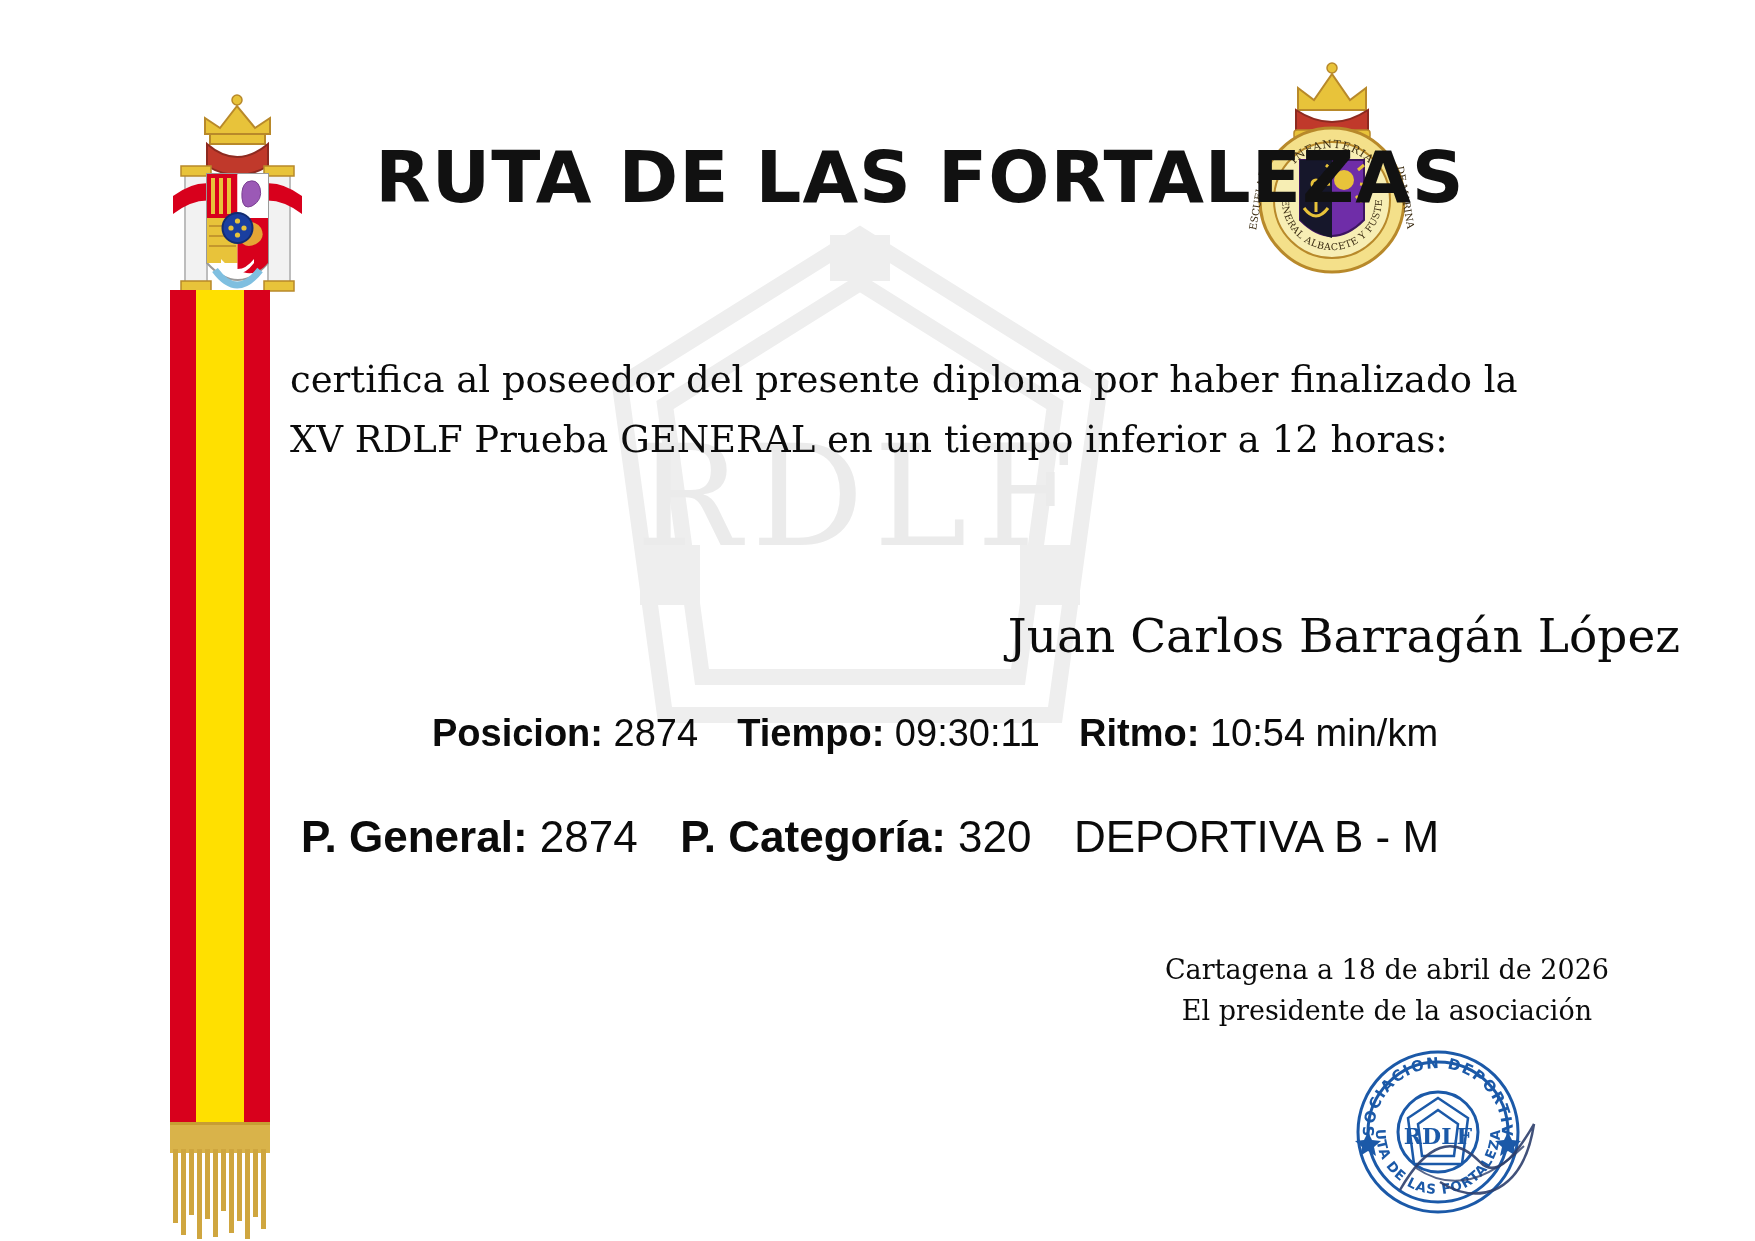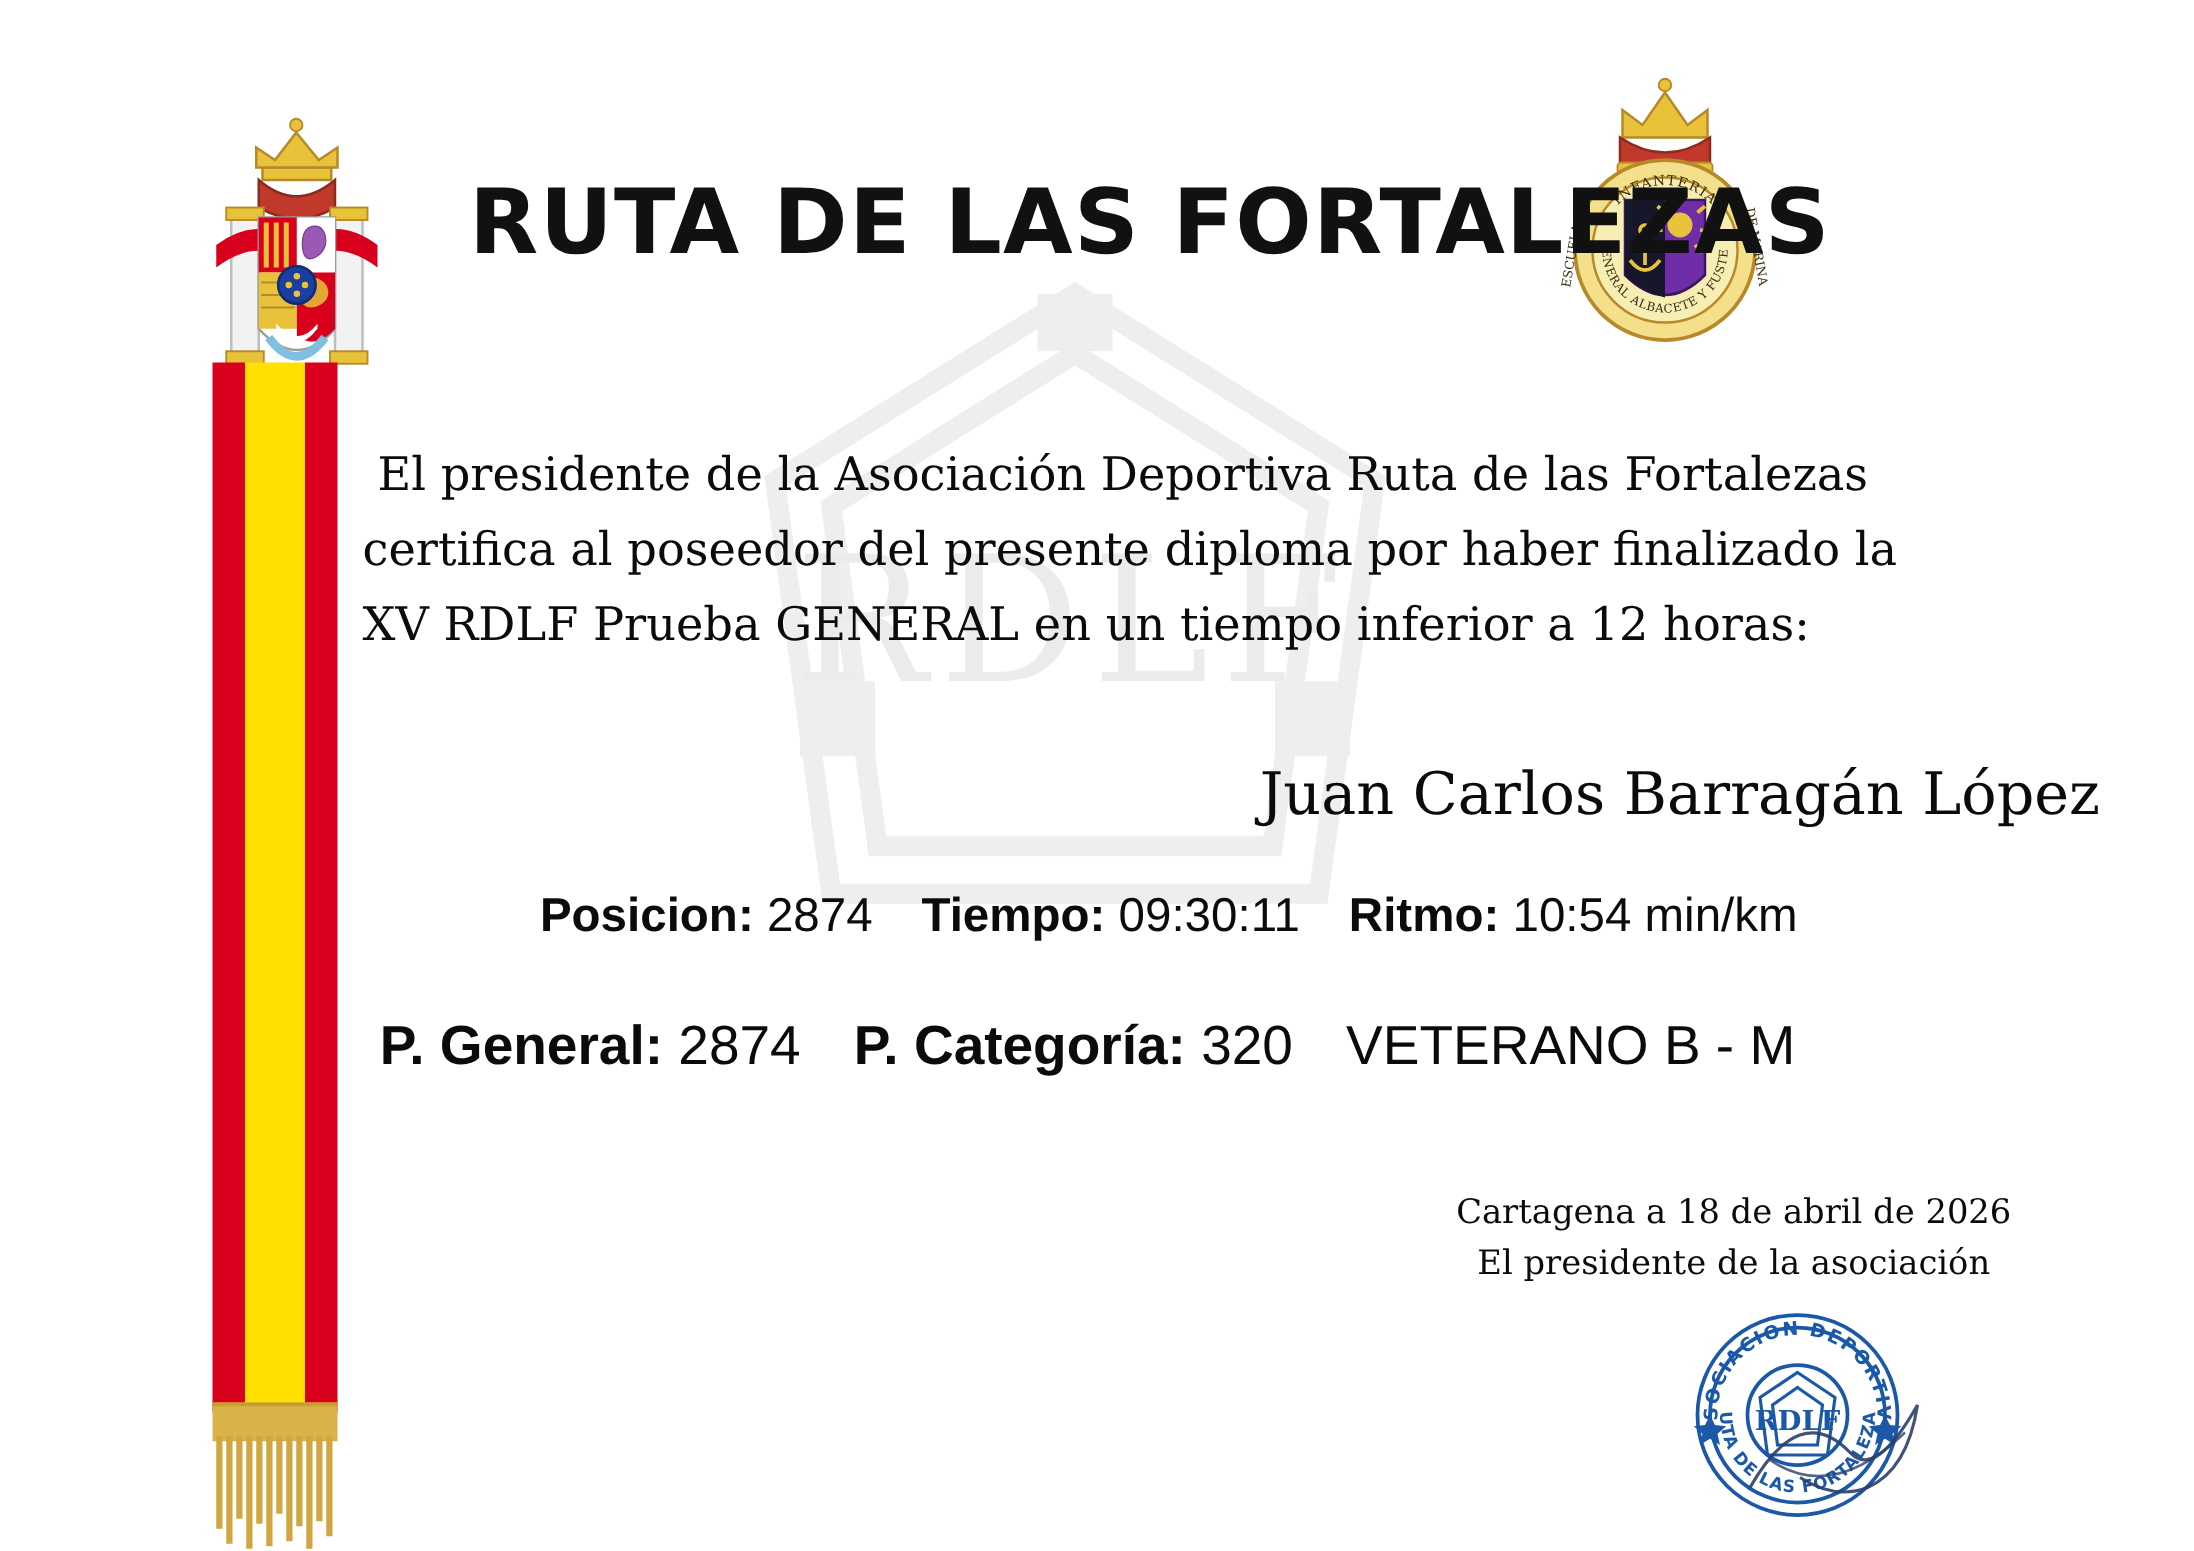--- a/index.html
+++ b/index.html
@@ -325,21 +325,20 @@
       <path d="M68 148 h16"></path>
       <path d="M64 160 q12 16 24 0"></path>
       <circle cx="76" cy="136" r="4"></circle>
     </g>
   </svg>
 </div>
 
 <div class="title">RUTA DE LAS FORTALEZAS</div>
 
 <div class="para">
-  <span class="line l1">El presidente de la Asociación Deportiva Ruta de las Fortalezas</span>
   <span class="line l2">certifica al poseedor del presente diploma por haber finalizado la</span>
   <span class="line l3">XV RDLF Prueba GENERAL en un tiempo inferior a 12 horas:</span>
 </div>
 
 <div class="runner-name">Juan Carlos Barragán López</div>
 
 <div class="results-1">
   <span class="lbl">Posicion:</span>
   <span class="val">2874</span>
   <span class="gap"></span>
@@ -350,21 +349,21 @@
   <span class="val">10:54 min/km</span>
 </div>
 
 <div class="results-2">
   <span class="lbl">P. General:</span>
   <span class="val">2874</span>
   <span class="gap"></span>
   <span class="lbl">P. Categoría:</span>
   <span class="val">320</span>
   <span class="gap"></span>
-  <span class="val">VETERANO B - M</span>
+  <span class="val">DEPORTIVA B - M</span>
 </div>
 
 <div class="footer">
   <div>Cartagena a 18 de abril de 2026</div>
   <div>El presidente de la asociación</div>
 </div>
 
 <div class="stamp">
   <svg viewBox="0 0 260 185" width="260" height="185" aria-hidden="true">
     <g stroke="#1b59a8" fill="none" stroke-width="3">

